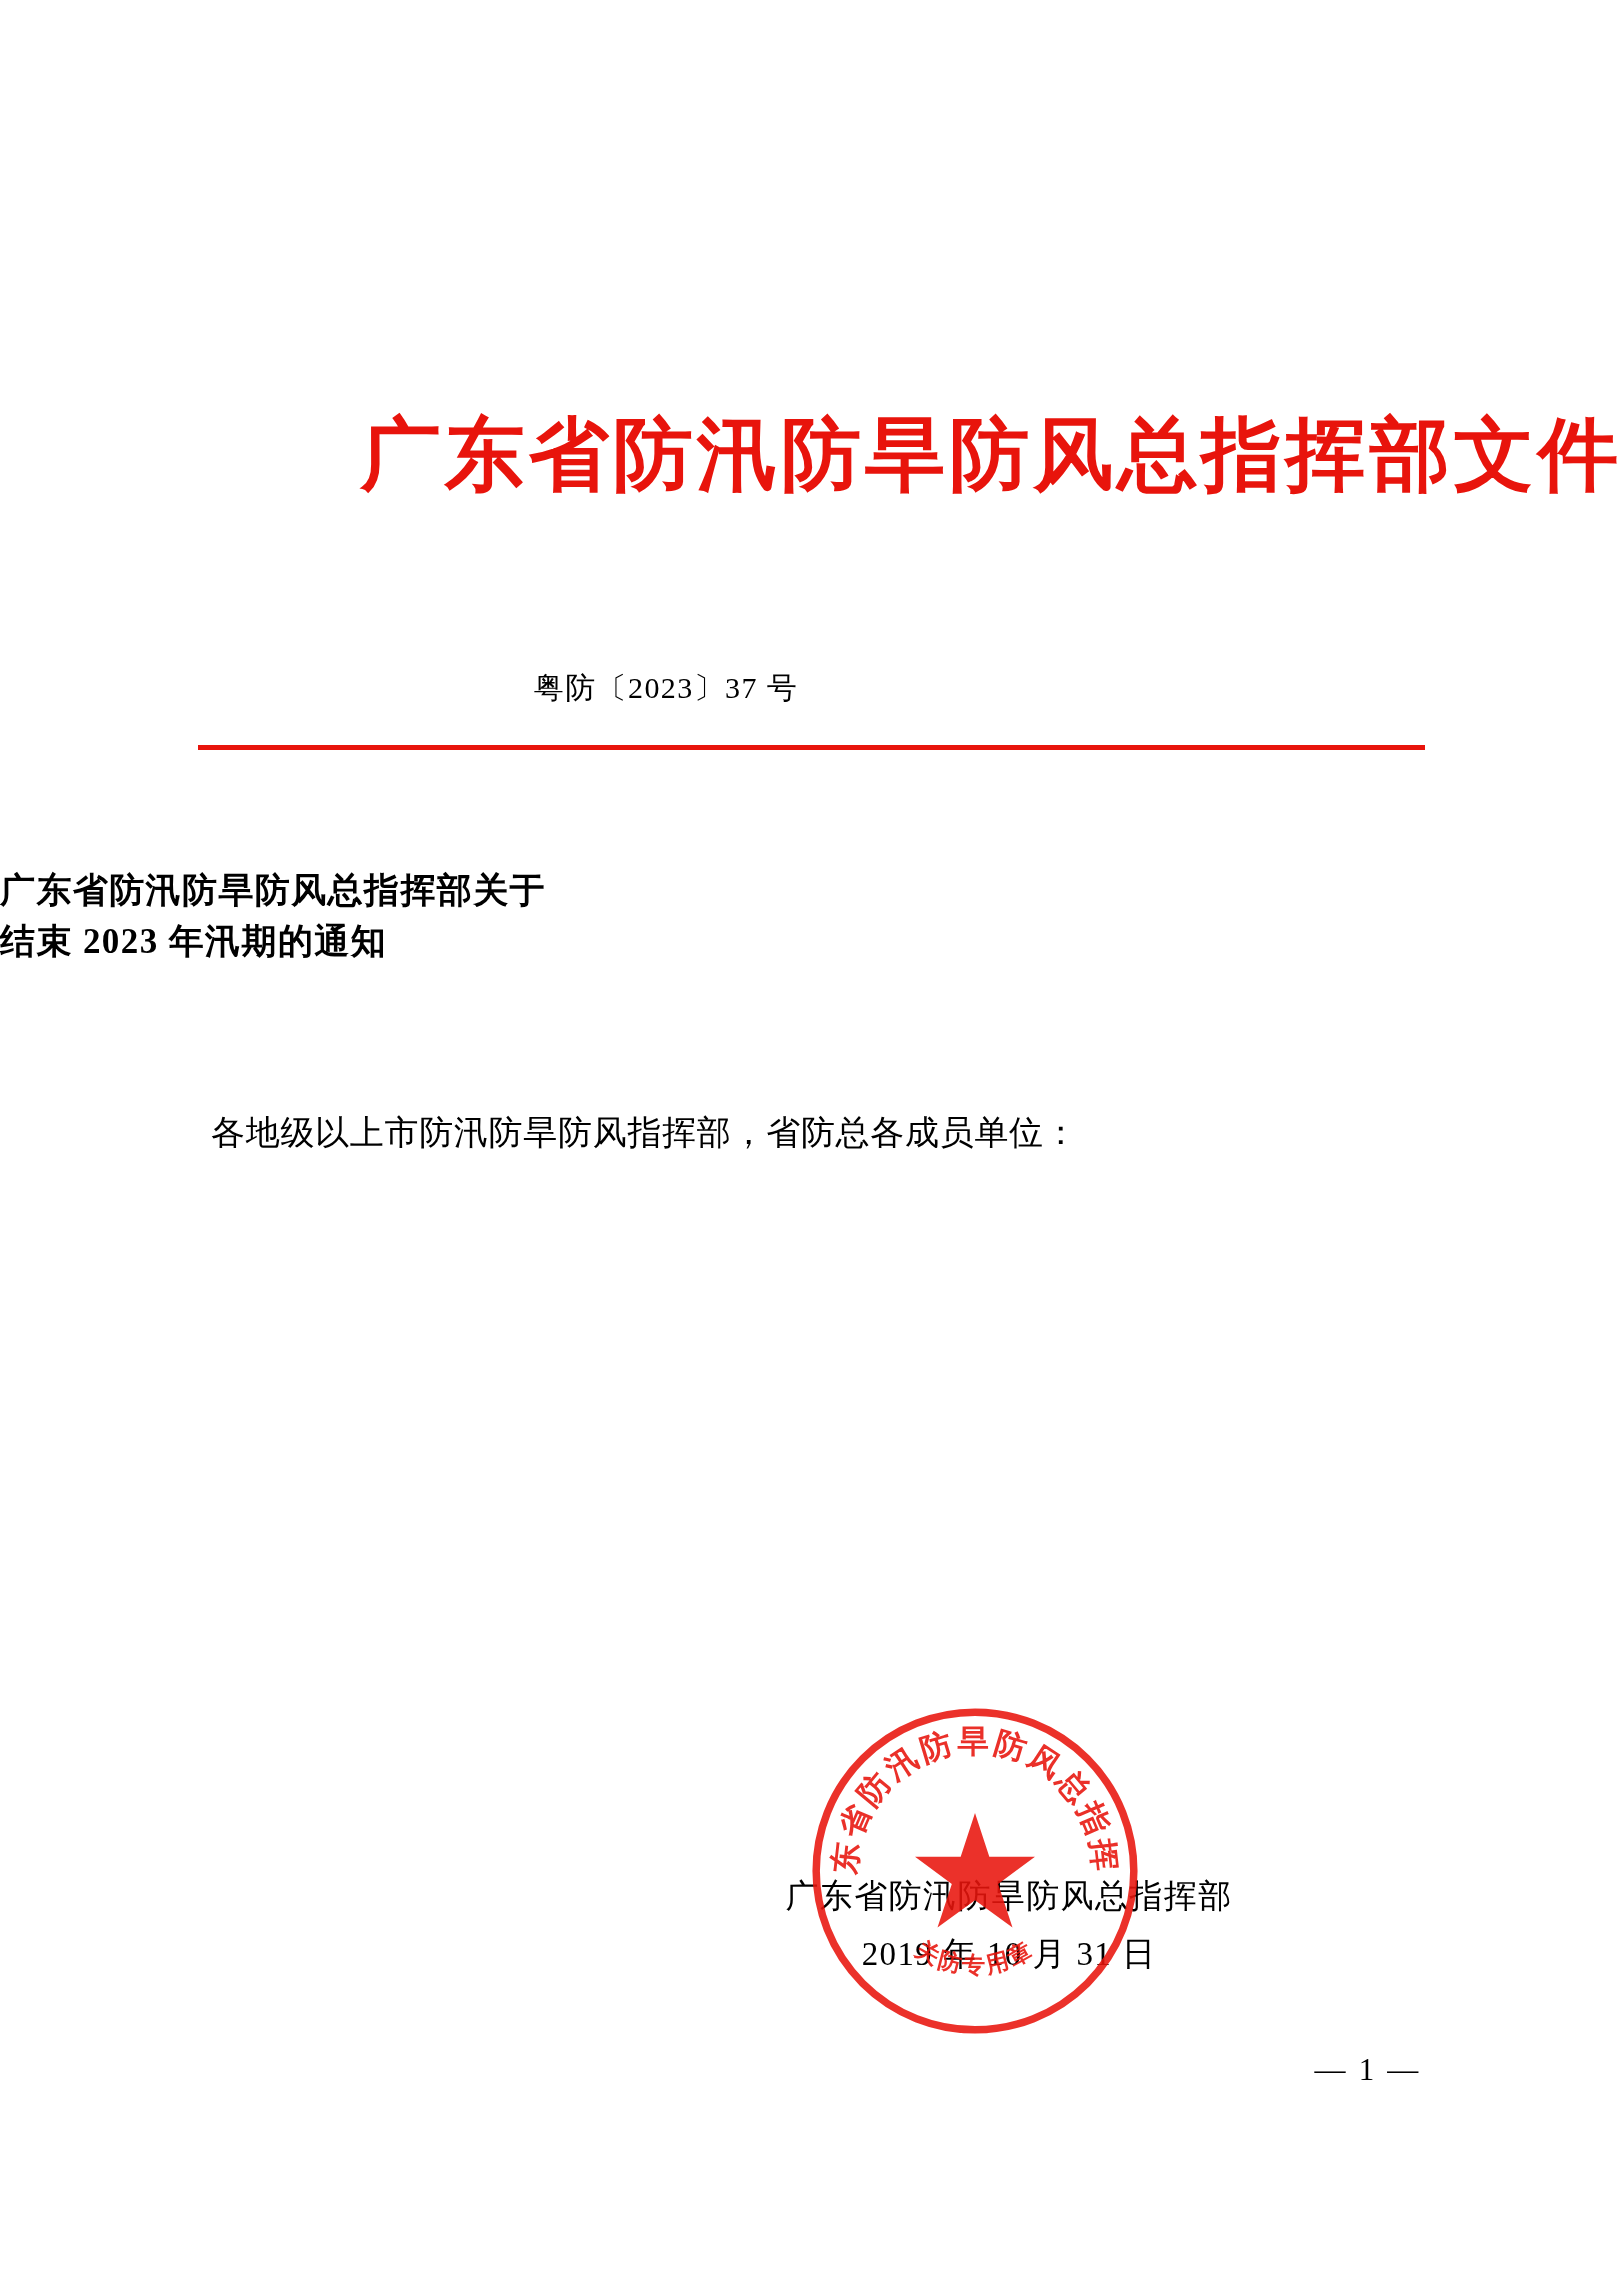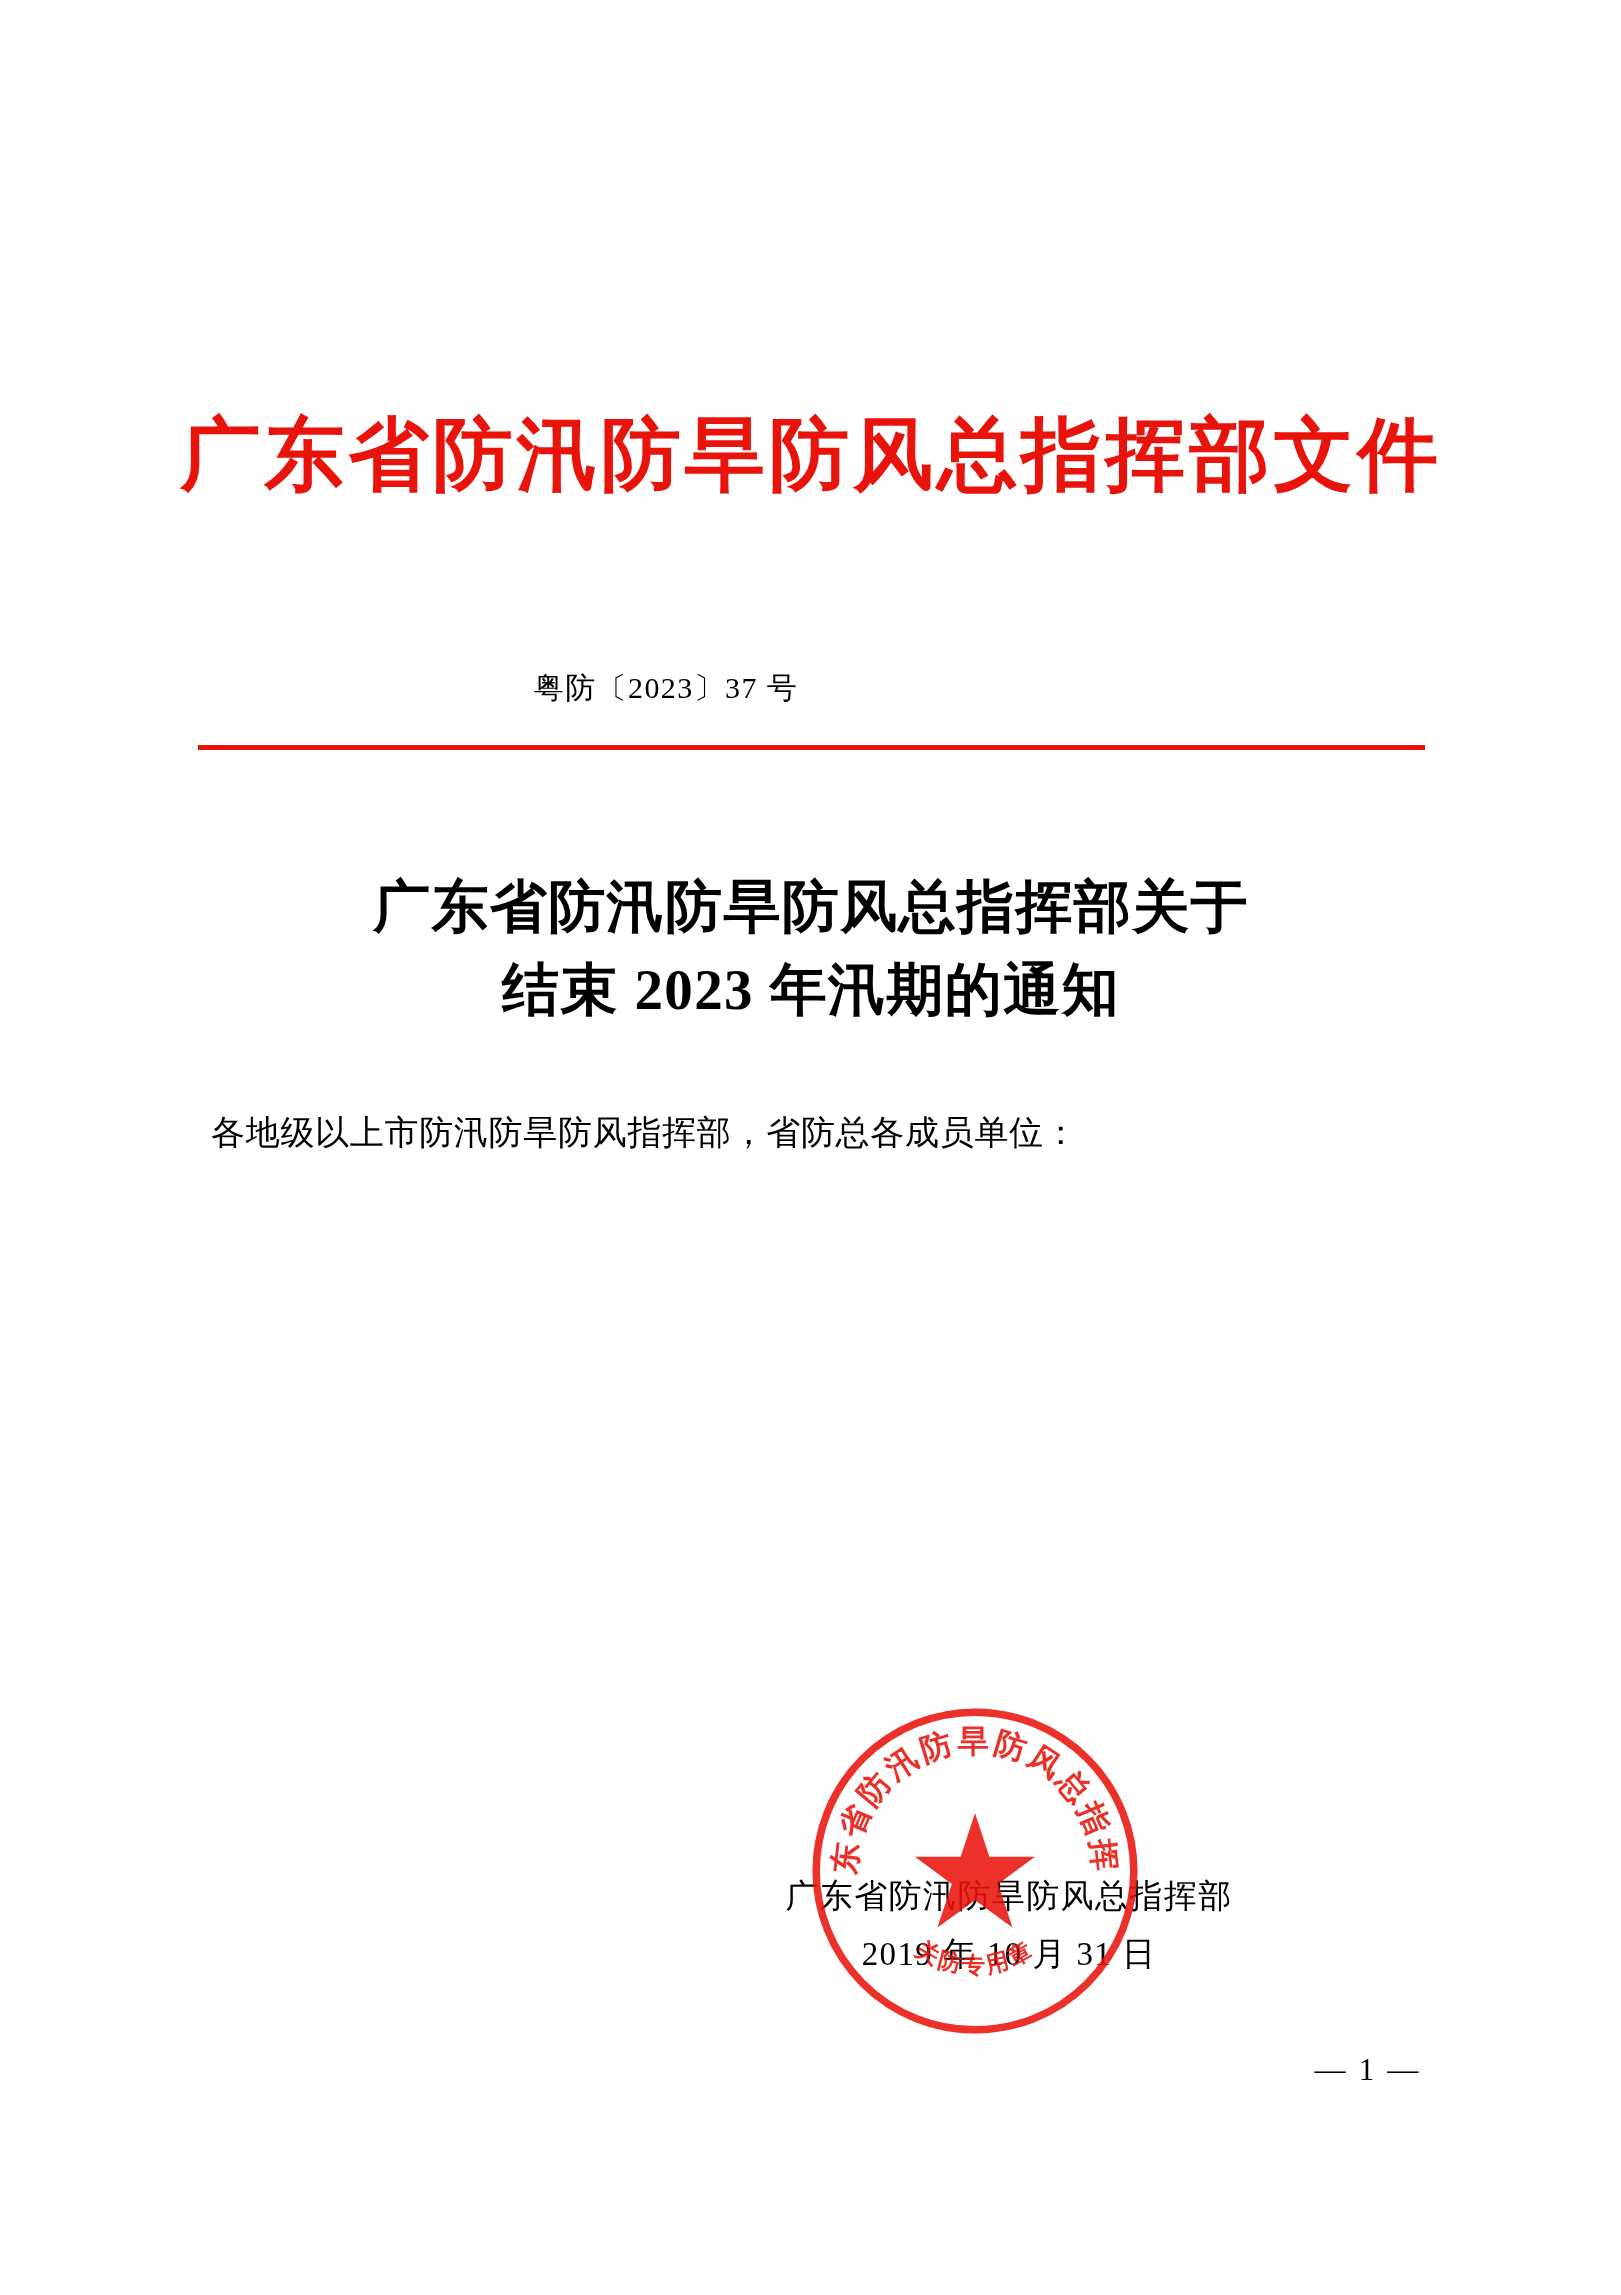--- a/index.html
+++ b/index.html
@@ -23,21 +23,21 @@
     height: 2295px;
     background: #ffffff;
   }
 
   
   .doc-header {
     position: absolute;
     top: 409px;
     left: 0;
     width: 1622px;
-    text-align: center;
+    text-align: right;
   }
   .doc-header-title {
     font-family: "Liberation Serif", "DejaVu Serif", serif;
     font-weight: bold;
     font-size: 80px;
     letter-spacing: 4.1px;
     color: #e8140c;
     line-height: 1.15;
     white-space: nowrap;
   }
@@ -61,23 +61,22 @@
     height: 4.8px;
     background: #e8140c;
   }
 
   
   .doc-title {
     position: absolute;
     top: 866px;
     left: 0;
     width: 1622px;
-    text-align: center;
     font-weight: bold;
-    font-size: 57px;
+    font-size: 35px;
     line-height: 1.45;
     letter-spacing: 1.4px;
   }
   .doc-title .line {
     display: block;
     white-space: nowrap;
   }
 
   
   .body-block {

